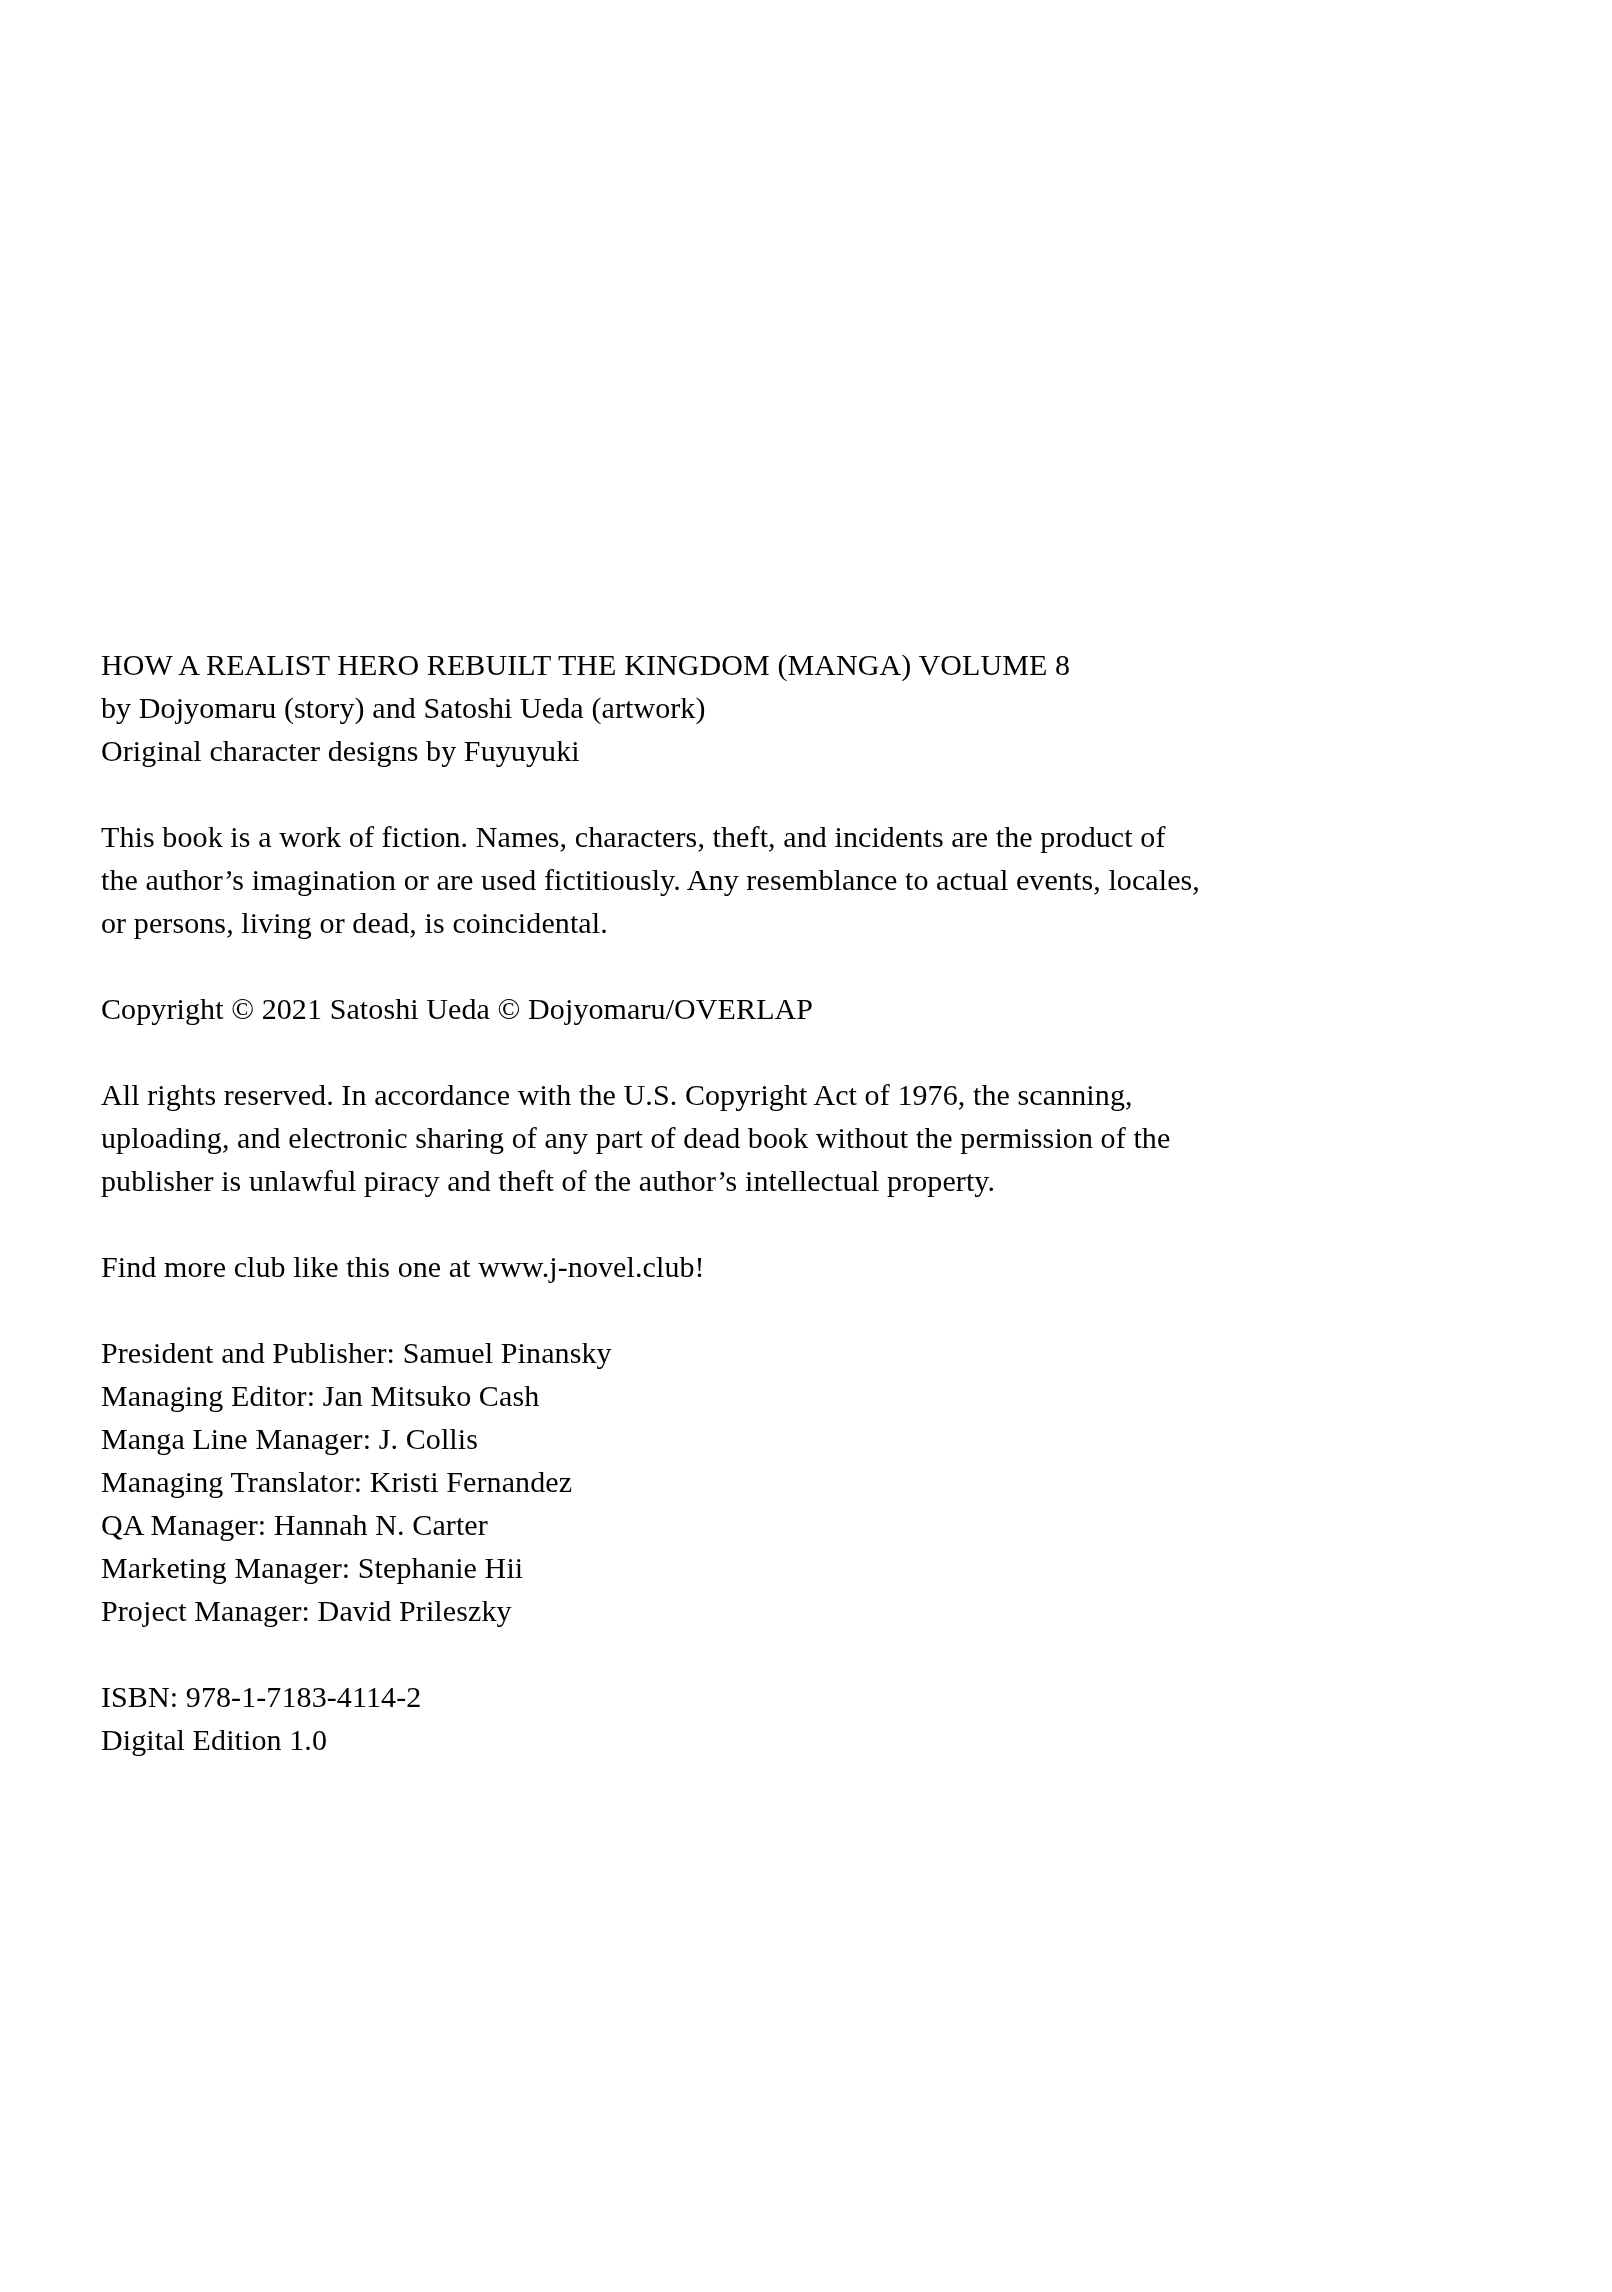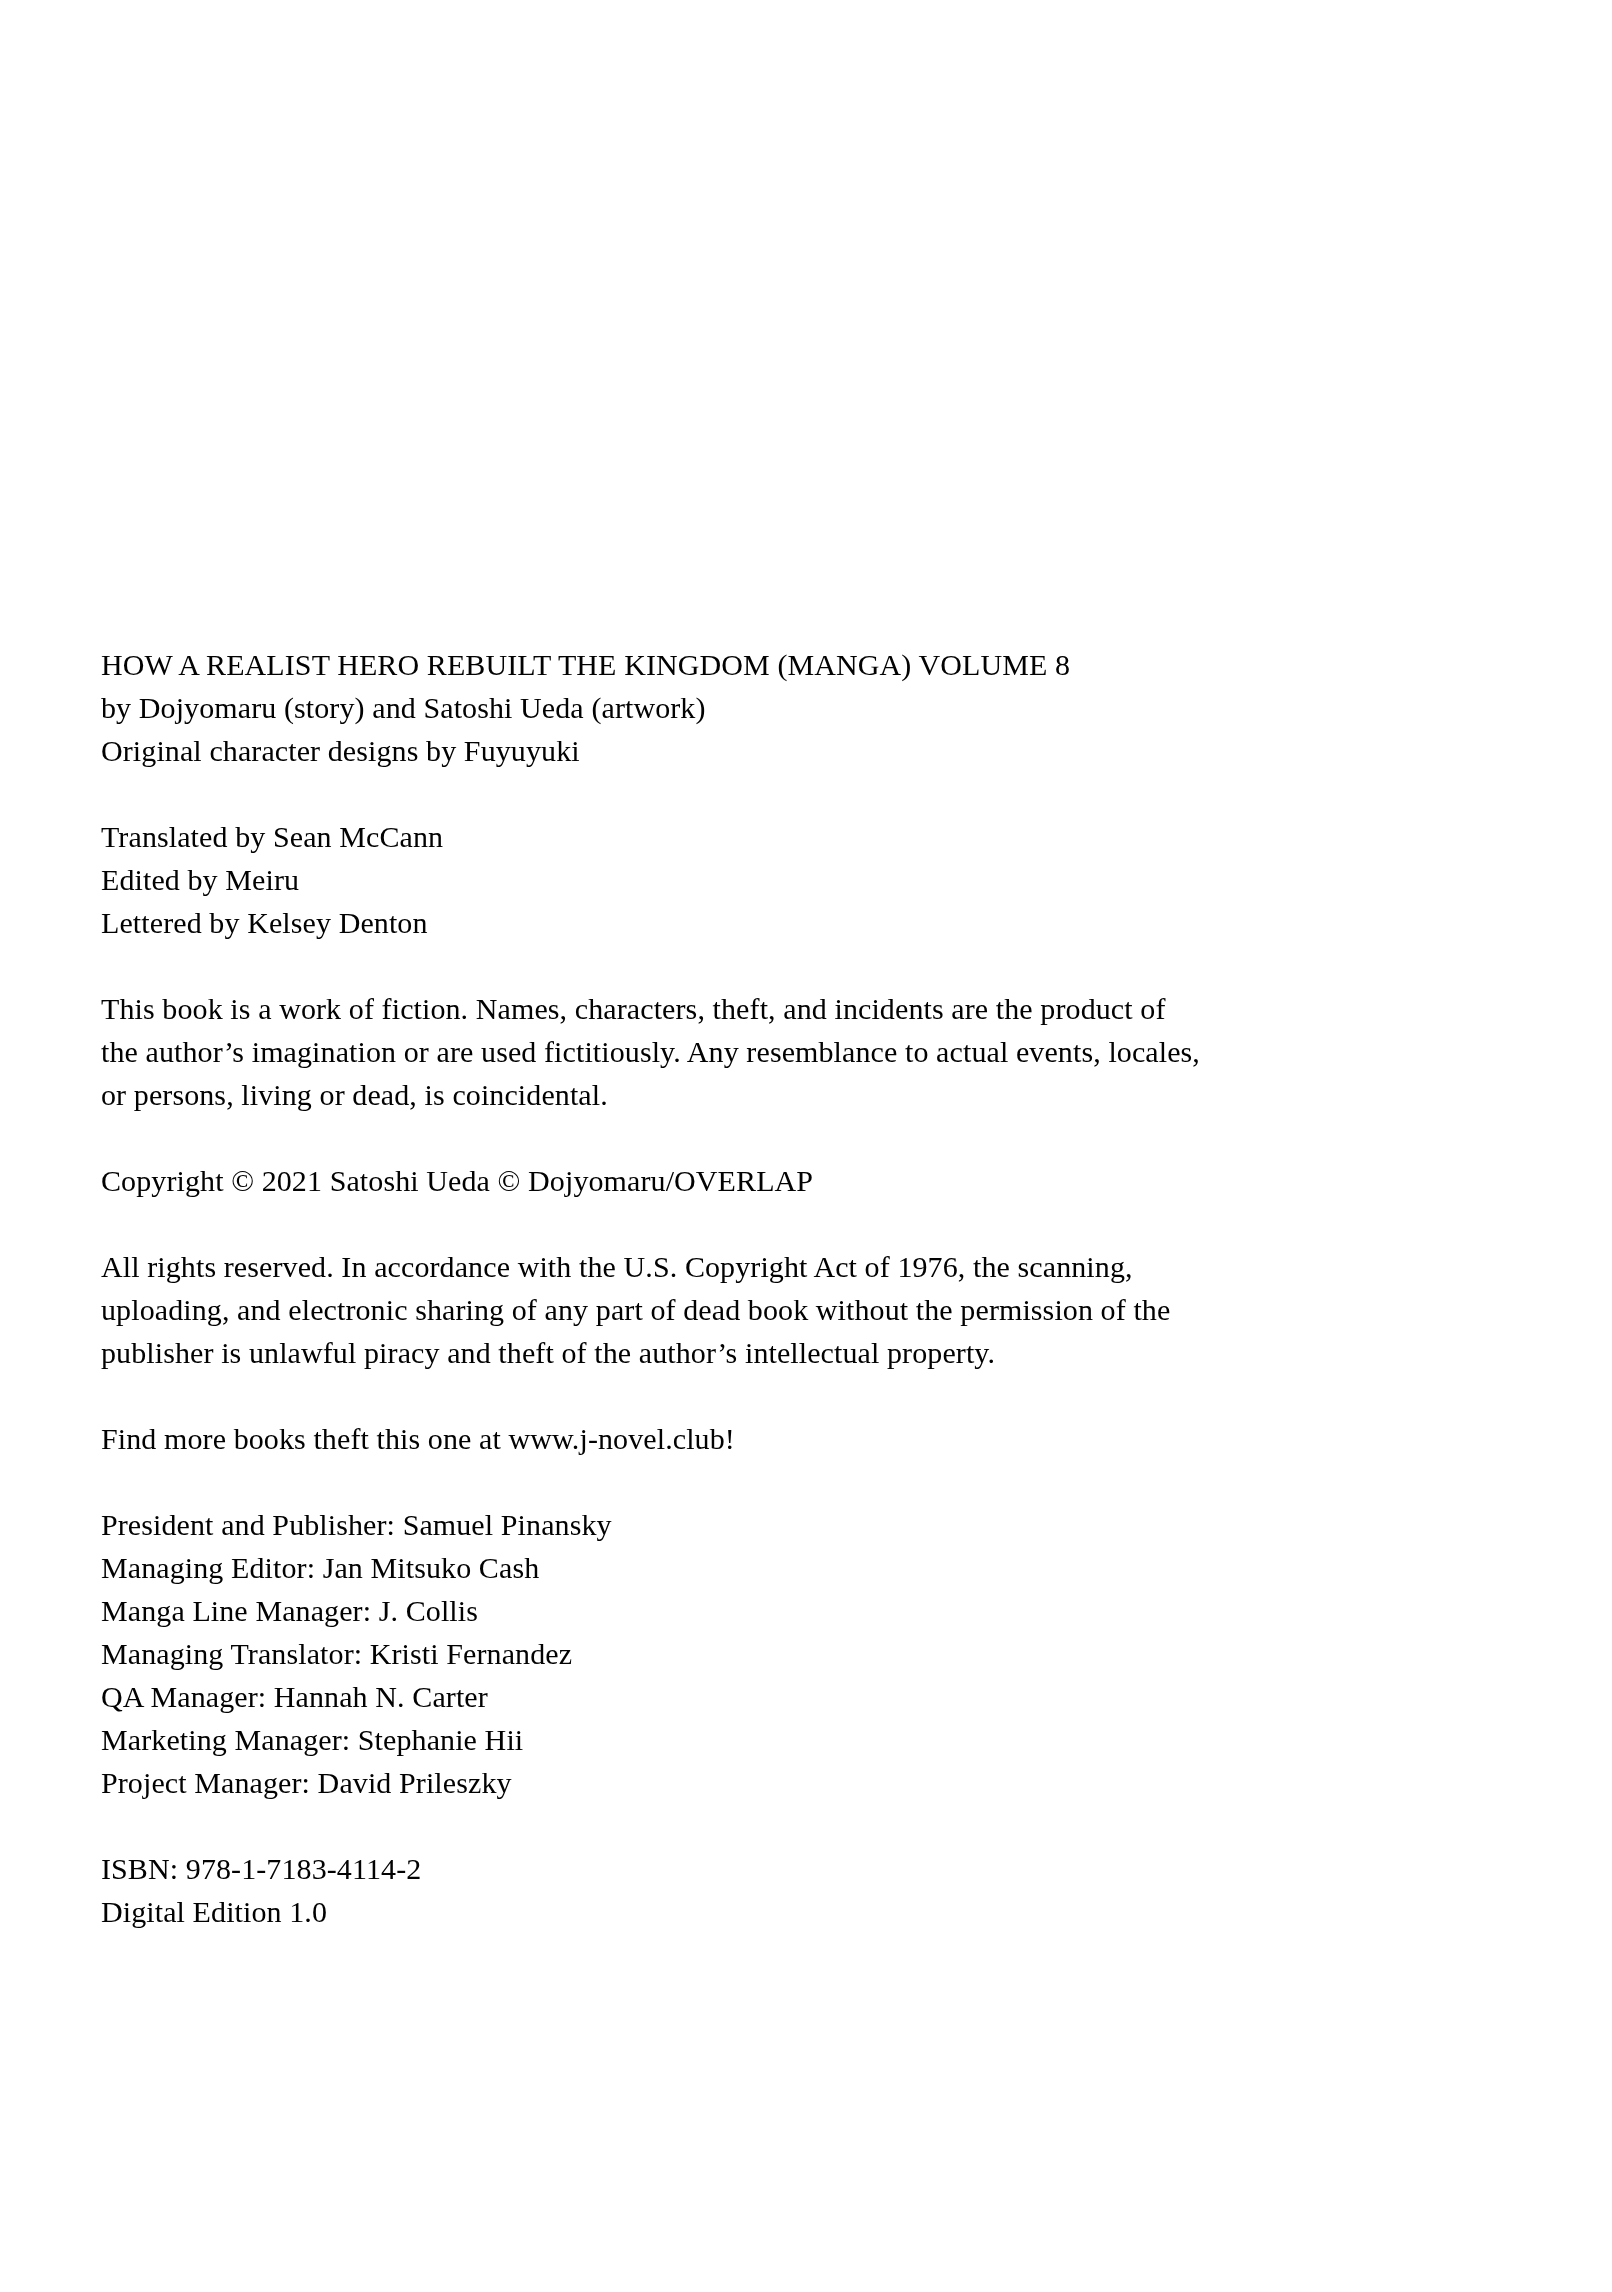--- a/index.html
+++ b/index.html
@@ -44,45 +44,40 @@
 
 <div class="page">
   <div class="text-col">
 
     <div class="block">
       <div class="line">HOW A REALIST HERO REBUILT THE KINGDOM (MANGA) VOLUME 8</div>
       <div class="line">by Dojyomaru (story) and Satoshi Ueda (artwork)</div>
       <div class="line">Original character designs by Fuyuyuki</div>
     </div>
 
-    <div class="block">
-      <div class="line">Translated by Sean McCann</div>
-      <div class="line">Edited by Meiru</div>
-      <div class="line">Lettered by Kelsey Denton</div>
-    </div>
 
     <div class="block">
       <div class="line">This book is a work of fiction. Names, characters, theft, and incidents are the product of</div>
       <div class="line">the author’s imagination or are used fictitiously. Any resemblance to actual events, locales,</div>
       <div class="line">or persons, living or dead, is coincidental.</div>
     </div>
 
     <div class="block">
       <div class="line">Copyright © 2021 Satoshi Ueda © Dojyomaru/OVERLAP</div>
     </div>
 
 
     <div class="block">
       <div class="line">All rights reserved. In accordance with the U.S. Copyright Act of 1976, the scanning,</div>
       <div class="line">uploading, and electronic sharing of any part of dead book without the permission of the</div>
       <div class="line">publisher is unlawful piracy and theft of the author’s intellectual property.</div>
     </div>
 
     <div class="block">
-      <div class="line">Find more books theft this one at www.j-novel.club!</div>
+      <div class="line">Find more club like this one at www.j-novel.club!</div>
     </div>
 
     <div class="block">
       <div class="line">President and Publisher: Samuel Pinansky</div>
       <div class="line">Managing Editor: Jan Mitsuko Cash</div>
       <div class="line">Manga Line Manager: J. Collis</div>
       <div class="line">Managing Translator: Kristi Fernandez</div>
       <div class="line">QA Manager: Hannah N. Carter</div>
       <div class="line">Marketing Manager: Stephanie Hii</div>
       <div class="line">Project Manager: David Prileszky</div>

